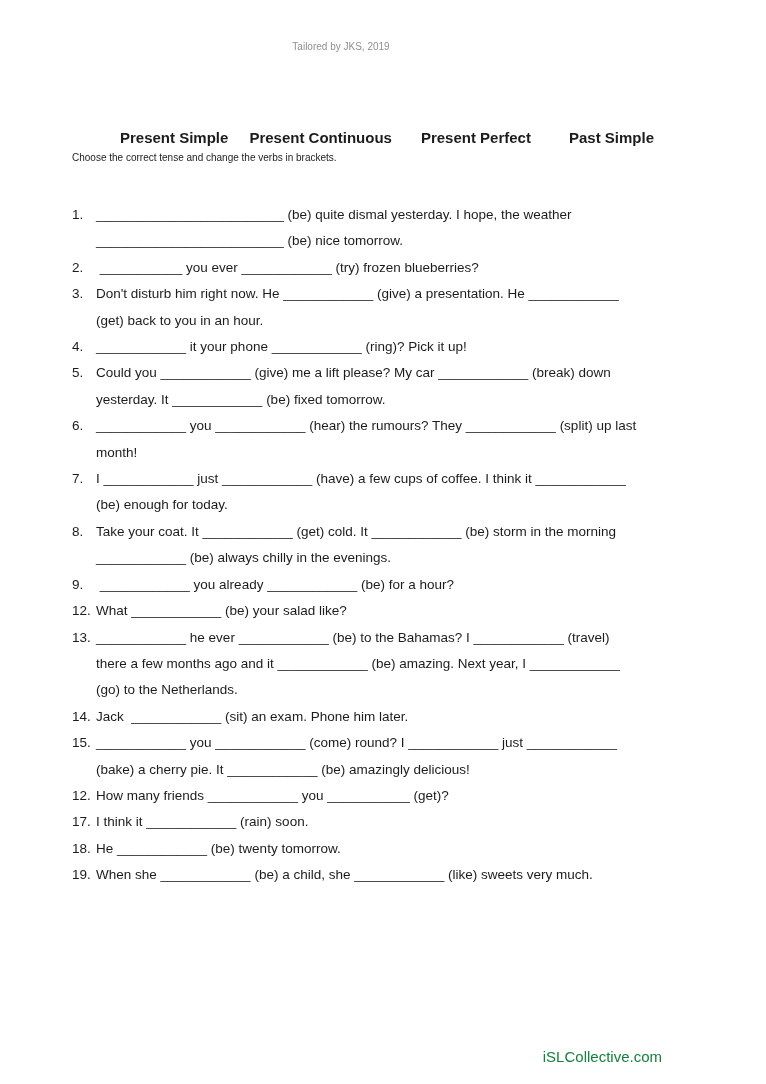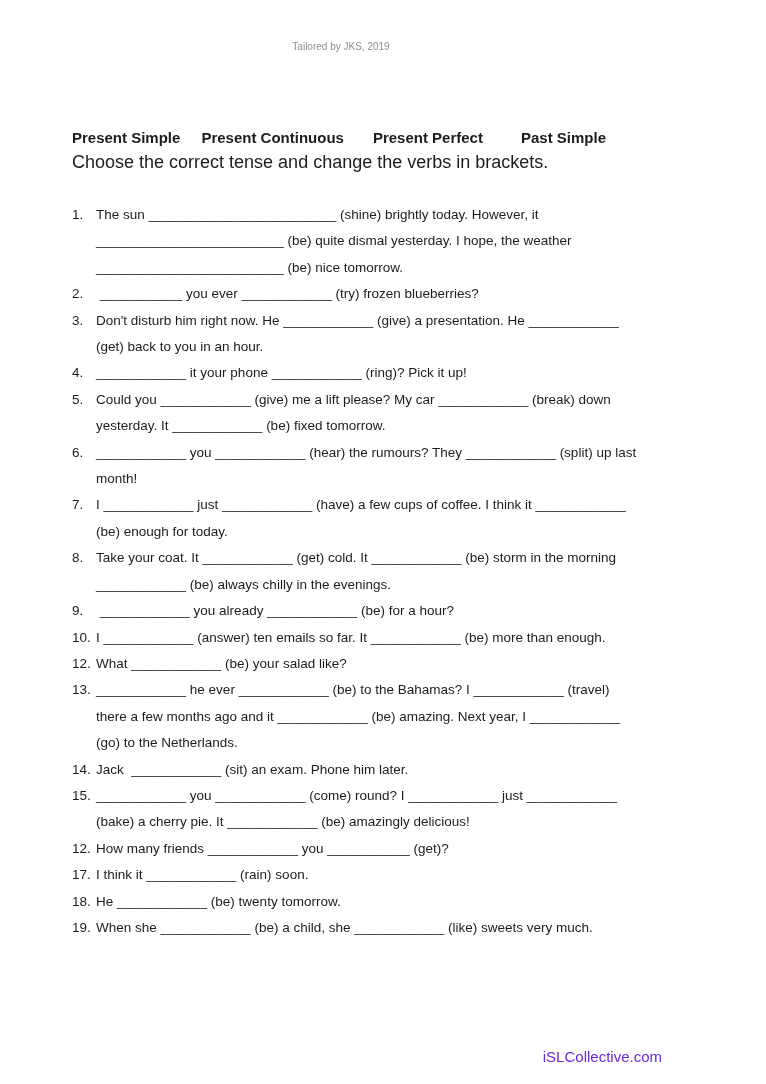--- a/index.html
+++ b/index.html
@@ -23,65 +23,64 @@
   }
   .tenses {
     position: absolute;
     left: 72px;
     top: 72px;
     font-size: 15px;
     font-weight: bold;
     line-height: 26.5px;
     white-space: pre;
   }
-  .tense-row { display: block; }
+  .tense-row { display: block; margin-left: 48px; }
   #tense-row1 > span:nth-child(1) { margin-right: 21px; }
   #tense-row1 > span:nth-child(2) { margin-right: 29px; }
   #tense-row1 > span:nth-child(3) { margin-right: 38px; }
   .instruction {
     position: absolute;
     left: 72px;
     top: 152px;
-    font-size: 18px;
+    font-size: 10px;
   }
   .items {
     position: absolute;
     left: 72px;
     top: 202px;
     width: 640px;
     font-size: 13.5px;
     line-height: 26.4px;
   }
   .item { position: relative; padding-left: 24px; }
   .item .num { position: absolute; left: 0; top: 0; }
   .item .line { white-space: pre; }
   .footer {
     position: absolute;
     right: 20px;
     bottom: 19px;
     font-size: 15px;
-    color: #6d28d9;
+    color: #15803d;
   }
 </style>
 </head>
 <body>
 
 <div class="page">
   <div class="credit">Tailored by JKS, 2019</div>
 
   <div class="tenses">
     <div class="tense-row" id="tense-row1"><span>Present Simple</span><span>Present Continuous</span><span>Present Perfect</span><span>Past Simple</span></div>
   </div>
 
   <div class="instruction">Choose the correct tense and change the verbs in brackets.</div>
 
   <div class="items" id="items">
       <div class="item">
         <span class="num">1.</span>
-        <div class="line">The sun _________________________ (shine) brightly today. However, it</div>
         <div class="line">_________________________ (be) quite dismal yesterday. I hope, the weather</div>
         <div class="line">_________________________ (be) nice tomorrow.</div>
       </div>
       <div class="item">
         <span class="num">2.</span>
         <div class="line"> ___________ you ever ____________ (try) frozen blueberries?</div>
       </div>
       <div class="item">
         <span class="num">3.</span>
         <div class="line">Don't disturb him right now. He ____________ (give) a presentation. He ____________</div>
@@ -107,24 +106,20 @@
         <div class="line">(be) enough for today.</div>
       </div>
       <div class="item">
         <span class="num">8.</span>
         <div class="line">Take your coat. It ____________ (get) cold. It ____________ (be) storm in the morning</div>
         <div class="line">____________ (be) always chilly in the evenings.</div>
       </div>
       <div class="item">
         <span class="num">9.</span>
         <div class="line"> ____________ you already ____________ (be) for a hour?</div>
-      </div>
-      <div class="item">
-        <span class="num">10.</span>
-        <div class="line">I ____________ (answer) ten emails so far. It ____________ (be) more than enough.</div>
       </div>
       <div class="item">
         <span class="num">12.</span>
         <div class="line">What ____________ (be) your salad like?</div>
       </div>
       <div class="item">
         <span class="num">13.</span>
         <div class="line">____________ he ever ____________ (be) to the Bahamas? I ____________ (travel)</div>
         <div class="line">there a few months ago and it ____________ (be) amazing. Next year, I ____________</div>
         <div class="line">(go) to the Netherlands.</div>

